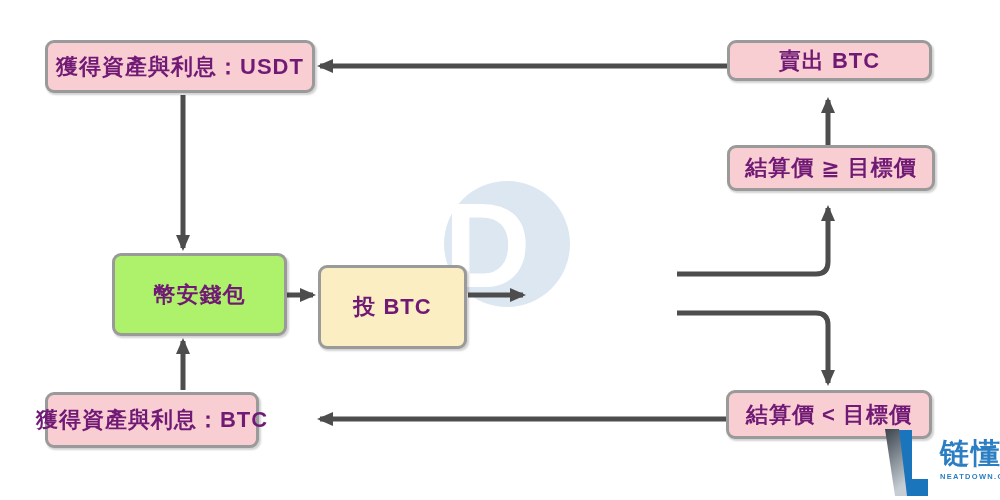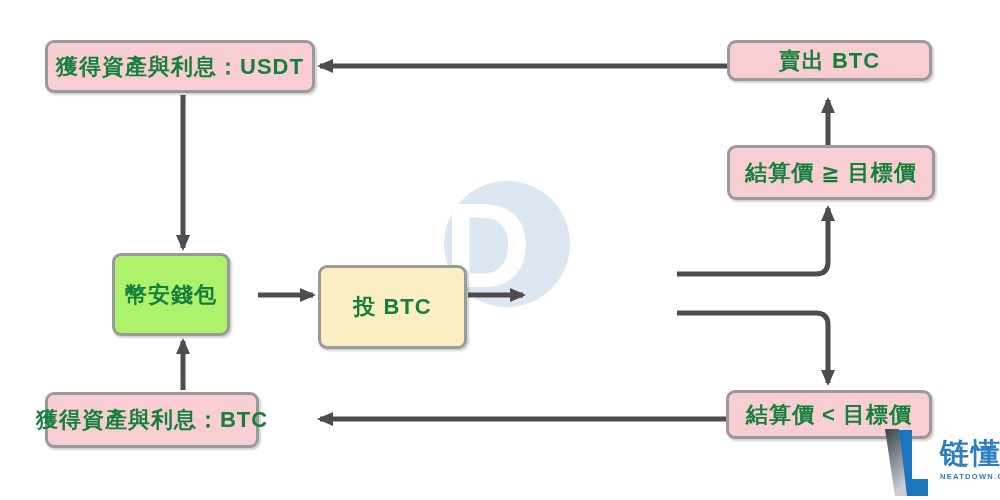--- a/index.html
+++ b/index.html
@@ -9,32 +9,32 @@
   }
   
   #watermark-layer{position:absolute;inset:0;z-index:1;}
   #connector-layer{position:absolute;inset:0;z-index:2;}
   #node-layer{position:absolute;inset:0;z-index:3;}
   #logo{position:absolute;z-index:4;left:878px;top:427px;display:flex;align-items:flex-start;}
 
   .node{
     position:absolute;display:flex;flex-direction:column;align-items:center;justify-content:center;
     border:3px solid #9a9a9a;border-radius:9px;
-    font-weight:bold;font-size:22px;line-height:1.25;color:#15803d;letter-spacing:1px;
+    font-weight:bold;font-size:22px;line-height:1.25;color:#701a75;letter-spacing:1px;
     box-shadow:1.5px 2px 2px rgba(0,0,0,0.18);
     box-sizing:border-box;white-space:nowrap;
   }
   .pink{background:#f9ced2;}
   .green{background:#aef16b;}
   .yellow{background:#fbeec3;}
 
   #node-get-usdt {left:45px; top:40px; width:270px;height:53px;}
   #node-sell-btc {left:727px;top:40px; width:205px;height:41px;}
-  #node-settle-gte{left:727px;top:145px;width:208px;height:55px;}
-  #node-wallet   {left:112px;top:253px;width:118px;height:83px;}
+  #node-settle-gte{left:727px;top:145px;width:208px;height:46px;}
+  #node-wallet   {left:112px;top:253px;width:175px;height:83px;}
   #node-invest-btc{left:318px;top:253px;width:149px;height:84px;margin-top:12px;}
   #node-dual-invest{left:528px;top:253px;width:149px;height:84px;}
   #node-settle-lt{left:726px;top:390px;width:206px;height:49px;}
   #node-get-btc  {left:45px; top:392px;width:214px;height:56px;}
 
   .connector{stroke:#4d4d4d;stroke-width:5;fill:none;stroke-linejoin:round;}
   .arrow-head{fill:#4d4d4d;}
 
   .wm-circle{fill:#dde7f1;}
   .wm-letter{fill:#ffffff;font-weight:bold;font-family:"Liberation Sans","DejaVu Sans",sans-serif;}

